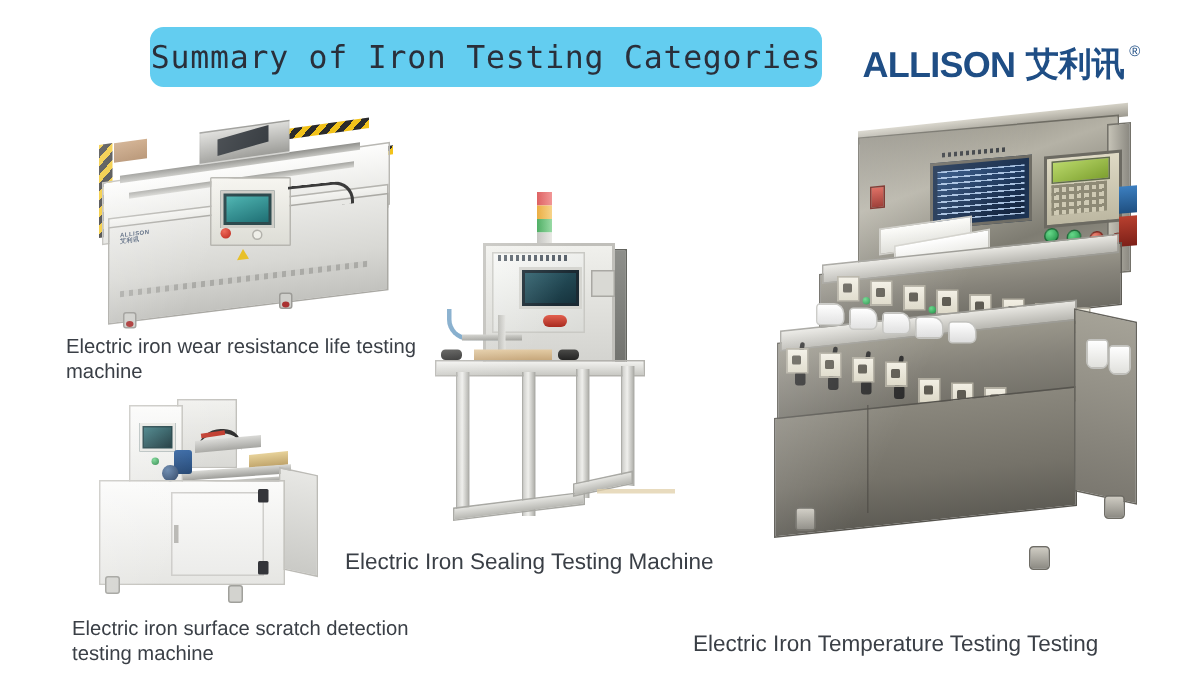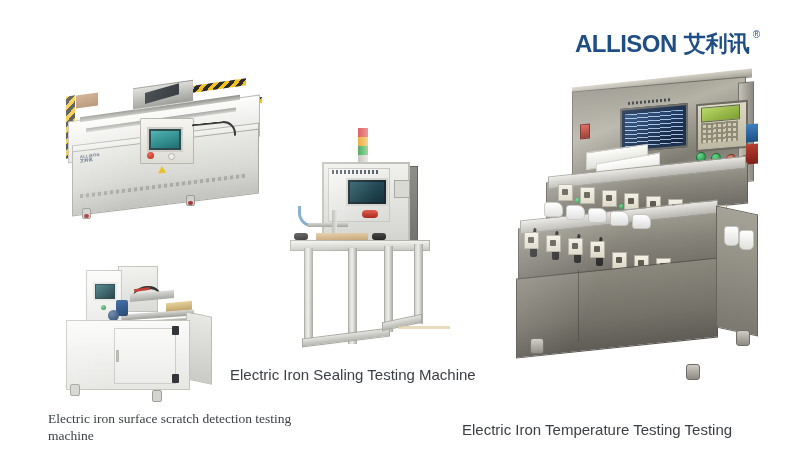--- a/index.html
+++ b/index.html
@@ -38,21 +38,21 @@
   }
   .logo-r{
     font-size:10px;color:#1f4e85;margin-left:3px;margin-top:-3px;
   }
 
   
   .caption{
     position:absolute;color:#3a3f46;font-size:13.5px;line-height:1.28;
   }
   #cap-wear{left:44px;top:222px;width:250px;}
-  #cap-scratch{left:48px;top:410px;width:250px;font-family:Liberation Serif, serif;}
+  #cap-scratch{left:48px;top:410px;width:250px;}
   #cap-seal{left:230px;top:365px;width:330px;font-size:15px;}
   #cap-temp{left:462px;top:420px;width:330px;font-size:15px;}
 
   
   .photo{position:absolute;}
   .sheen{
     position:absolute;inset:0;
     background:linear-gradient(115deg,rgba(255,255,255,.35) 0%,rgba(255,255,255,0) 45%);
     pointer-events:none;
   }
@@ -476,20 +476,23 @@
   }
   #tcw1{left:30px;top:258px;}
   #tcw2{left:186px;top:284px;}
   #tcw3{left:236px;top:250px;}
 </style>
 </head>
 <body>
 
 <div class="stage">
 
+  <div class="title-banner">
+    <div class="title-text">Summary of Iron Testing Categories</div>
+  </div>
 
   <div class="logo">
     <div class="logo-row">
       <span class="logo-en">ALLISON</span>
       <span class="logo-cn">艾利讯</span>
       <span class="logo-r">®</span>
     </div>
   </div>
 
   <div class="photo" id="m-wear">
@@ -515,20 +518,21 @@
     <div class="w-cable"></div>
     <div class="w-caster" id="wc1">
         <i></i>
       </div>
     <div class="w-caster" id="wc2">
         <i></i>
       </div>
     <div class="sheen"></div>
   </div>
 
+  <div class="caption" id="cap-wear">Electric iron wear resistance life testing machine</div>
 
   <div class="photo" id="m-seal">
     <div class="s-tower">
       <div class="s-t-red"></div>
       <div class="s-t-amb"></div>
       <div class="s-t-grn"></div>
       <div class="s-t-base"></div>
     </div>
     <div class="s-side"></div>
     <div class="s-head"></div>

